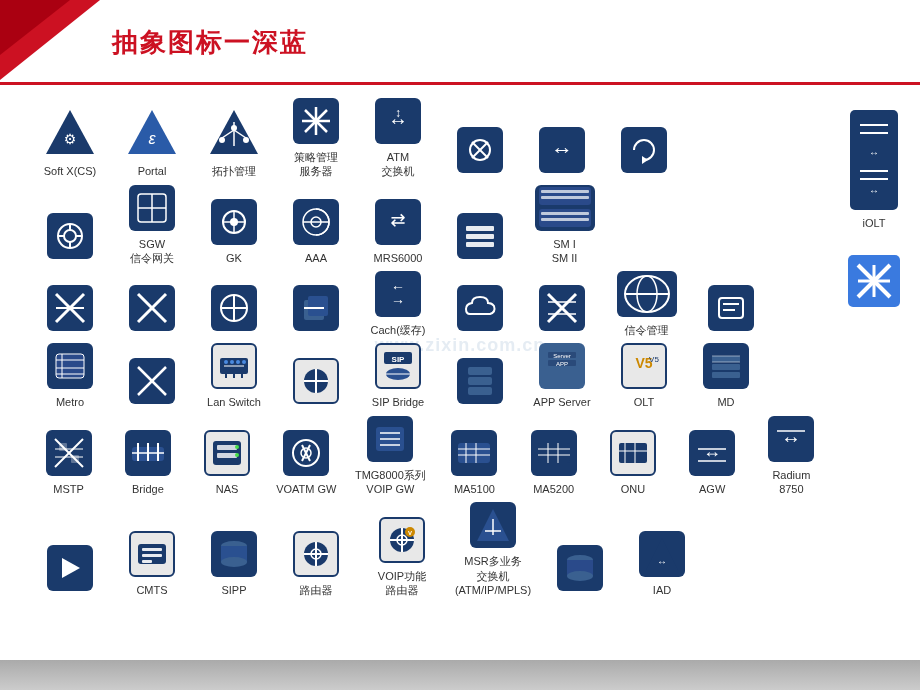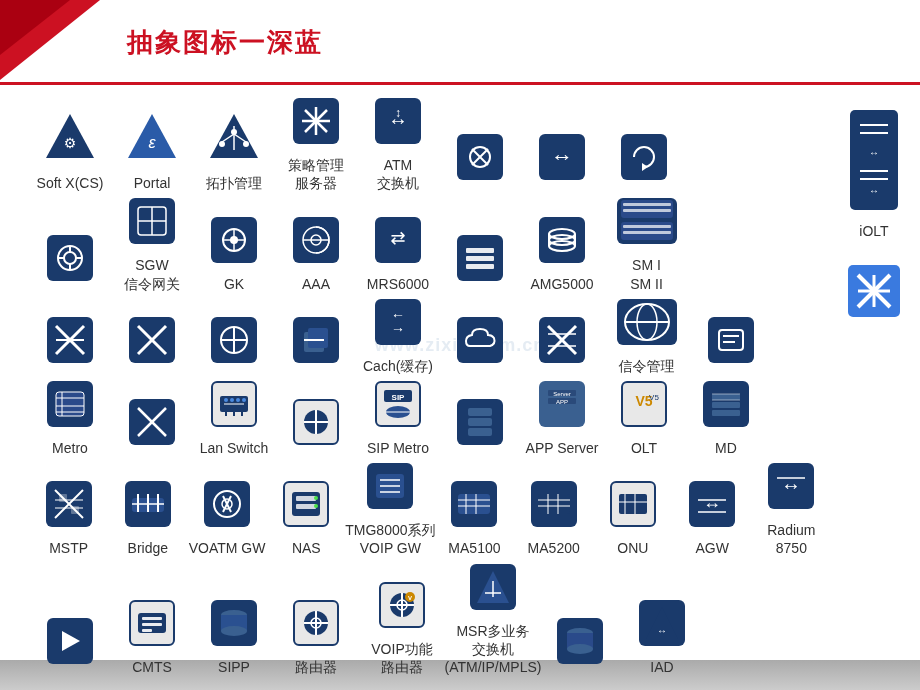--- a/index.html
+++ b/index.html
@@ -46,40 +46,40 @@
     
     .red-line {
       position: absolute;
       top: 82px; left: 0; right: 0;
       height: 3px;
       background: #cc1122;
     }
 
     .title {
       position: absolute;
-      top: 25px; left: 127px;
+      top: 25px; left: 112px;
       font-size: 26px;
       color: #cc1122;
       font-weight: bold;
       letter-spacing: 2px;
     }
 
     .icon-item {
       display: flex;
       flex-direction: column;
       align-items: center;
       width: 80px;
       min-width: 70px;
     }
 
     .icon-label {
-      font-size: 14px;
+      font-size: 11px;
       color: #333;
       text-align: center;
-      margin-top: 12px;
+      margin-top: 6px;
       line-height: 1.3;
       white-space: nowrap;
     }
 
     
     .sq-icon {
       width: 46px; height: 46px;
       background: #1a3a6b;
       border-radius: 6px;
       display: flex; align-items: center; justify-content: center;
@@ -270,32 +270,20 @@
         <div class="sq-icon">
           <svg width="36" height="36" viewBox="0 0 36 36">
             <rect x="4" y="8" width="28" height="5" rx="1" fill="white" opacity="0.9"></rect>
             <rect x="4" y="16" width="28" height="5" rx="1" fill="white" opacity="0.9"></rect>
             <rect x="4" y="24" width="28" height="5" rx="1" fill="white" opacity="0.9"></rect>
           </svg>
         </div>
         <div class="icon-label"></div>
       </div>
 
-      <div class="icon-item">
-        <div class="sq-icon">
-          <svg width="36" height="36" viewBox="0 0 36 36">
-            <ellipse cx="18" cy="12" rx="13" ry="5" fill="none" stroke="white" stroke-width="2"></ellipse>
-            <ellipse cx="18" cy="18" rx="13" ry="5" fill="none" stroke="white" stroke-width="2"></ellipse>
-            <line x1="5" y1="12" x2="5" y2="24" stroke="white" stroke-width="2"></line>
-            <line x1="31" y1="12" x2="31" y2="24" stroke="white" stroke-width="2"></line>
-            <ellipse cx="18" cy="24" rx="13" ry="5" fill="none" stroke="white" stroke-width="2"></ellipse>
-          </svg>
-        </div>
-        <div class="icon-label">AMG5000</div>
-      </div>
 
       <div class="icon-item" style="width:85px;">
         <div class="sq-icon" style="width:60px; height:46px;">
           <svg width="56" height="46" viewBox="0 0 56 46">
             <rect x="2" y="2" width="52" height="18" rx="3" fill="#2a4a8a"></rect>
             <rect x="4" y="5" width="48" height="3" rx="1" fill="white" opacity="0.7"></rect>
             <rect x="4" y="11" width="48" height="3" rx="1" fill="white" opacity="0.7"></rect>
             <rect x="2" y="24" width="52" height="18" rx="3" fill="#2a4a8a"></rect>
             <rect x="4" y="27" width="48" height="3" rx="1" fill="white" opacity="0.7"></rect>
             <rect x="4" y="33" width="48" height="3" rx="1" fill="white" opacity="0.7"></rect>
@@ -460,21 +448,21 @@
 
       <div class="icon-item">
         <div class="sq-icon" style="background:#e8e8e8; border:2px solid #1a3a6b;">
           <svg width="36" height="36" viewBox="0 0 36 36">
             <rect x="4" y="4" width="28" height="12" rx="2" fill="#1a3a6b"></rect>
             <text x="18" y="14" text-anchor="middle" fill="white" font-size="8" font-weight="bold">SIP</text>
             <ellipse cx="18" cy="26" rx="12" ry="6" fill="#2a5090"></ellipse>
             <line x1="6" y1="26" x2="30" y2="26" stroke="white" stroke-width="1"></line>
           </svg>
         </div>
-        <div class="icon-label">SIP Metro</div>
+        <div class="icon-label">SIP Bridge</div>
       </div>
 
       <div class="icon-item">
         <div class="sq-icon">
           <svg width="36" height="36" viewBox="0 0 36 36">
             <rect x="6" y="4" width="24" height="8" rx="2" fill="#3a6090"></rect>
             <rect x="6" y="14" width="24" height="8" rx="2" fill="#3a6090"></rect>
             <rect x="6" y="24" width="24" height="8" rx="2" fill="#3a6090"></rect>
           </svg>
         </div>
@@ -541,42 +529,42 @@
             <line x1="8" y1="8" x2="8" y2="26" stroke="white" stroke-width="2"></line>
             <line x1="18" y1="8" x2="18" y2="26" stroke="white" stroke-width="2"></line>
             <line x1="28" y1="8" x2="28" y2="26" stroke="white" stroke-width="2"></line>
             <line x1="2" y1="18" x2="34" y2="18" stroke="white" stroke-width="1.5"></line>
           </svg>
         </div>
         <div class="icon-label">Bridge</div>
       </div>
 
       <div class="icon-item">
-        <div class="sq-icon">
-          <svg width="36" height="36" viewBox="0 0 36 36">
-            <circle cx="18" cy="18" r="13" fill="none" stroke="white" stroke-width="2"></circle>
-            <line x1="14" y1="10" x2="22" y2="26" stroke="white" stroke-width="2"></line>
-            <line x1="22" y1="10" x2="14" y2="26" stroke="white" stroke-width="2"></line>
-            <circle cx="18" cy="18" r="5" fill="none" stroke="white" stroke-width="1.5"></circle>
-          </svg>
-        </div>
-        <div class="icon-label">VOATM GW</div>
-      </div>
-
-      <div class="icon-item">
         <div class="sq-icon" style="background:#e8e8e8; border:2px solid #1a3a6b;">
           <svg width="36" height="36" viewBox="0 0 36 36">
             <rect x="4" y="6" width="28" height="24" rx="3" fill="#1a3a6b"></rect>
             <rect x="8" y="10" width="20" height="5" rx="1" fill="white" opacity="0.8"></rect>
             <rect x="8" y="18" width="20" height="5" rx="1" fill="white" opacity="0.8"></rect>
             <circle cx="28" cy="12" r="2" fill="#4adf4a"></circle>
             <circle cx="28" cy="20" r="2" fill="#4adf4a"></circle>
           </svg>
         </div>
         <div class="icon-label">NAS</div>
+      </div>
+
+      <div class="icon-item">
+        <div class="sq-icon">
+          <svg width="36" height="36" viewBox="0 0 36 36">
+            <circle cx="18" cy="18" r="13" fill="none" stroke="white" stroke-width="2"></circle>
+            <line x1="14" y1="10" x2="22" y2="26" stroke="white" stroke-width="2"></line>
+            <line x1="22" y1="10" x2="14" y2="26" stroke="white" stroke-width="2"></line>
+            <circle cx="18" cy="18" r="5" fill="none" stroke="white" stroke-width="1.5"></circle>
+          </svg>
+        </div>
+        <div class="icon-label">VOATM GW</div>
       </div>
 
       <div class="icon-item" style="width:90px;">
         <div class="sq-icon">
           <svg width="36" height="36" viewBox="0 0 36 36">
             <rect x="4" y="6" width="28" height="24" rx="3" fill="#2a5090"></rect>
             <line x1="8" y1="12" x2="28" y2="12" stroke="white" stroke-width="1.5"></line>
             <line x1="8" y1="18" x2="28" y2="18" stroke="white" stroke-width="1.5"></line>
             <line x1="8" y1="24" x2="28" y2="24" stroke="white" stroke-width="1.5"></line>
           </svg>

